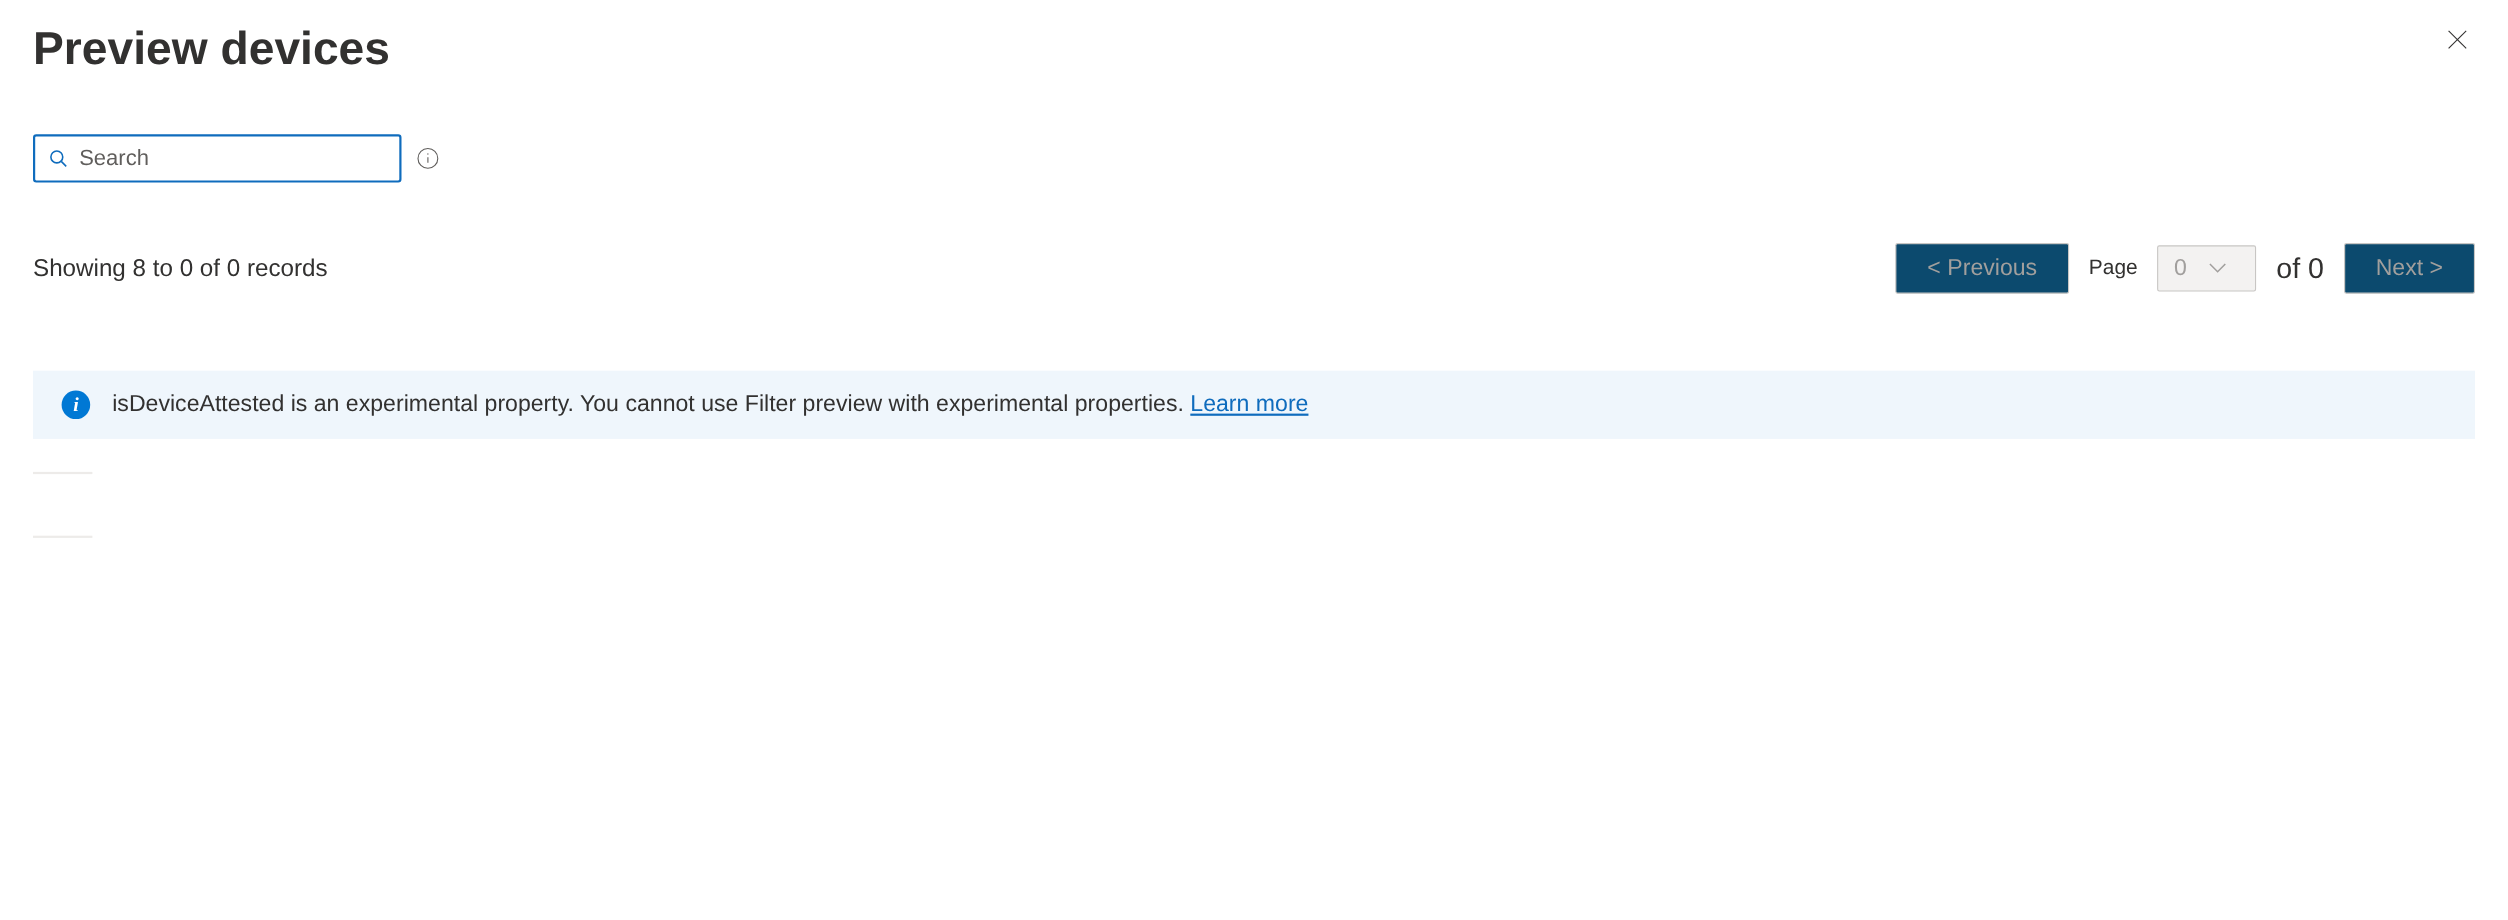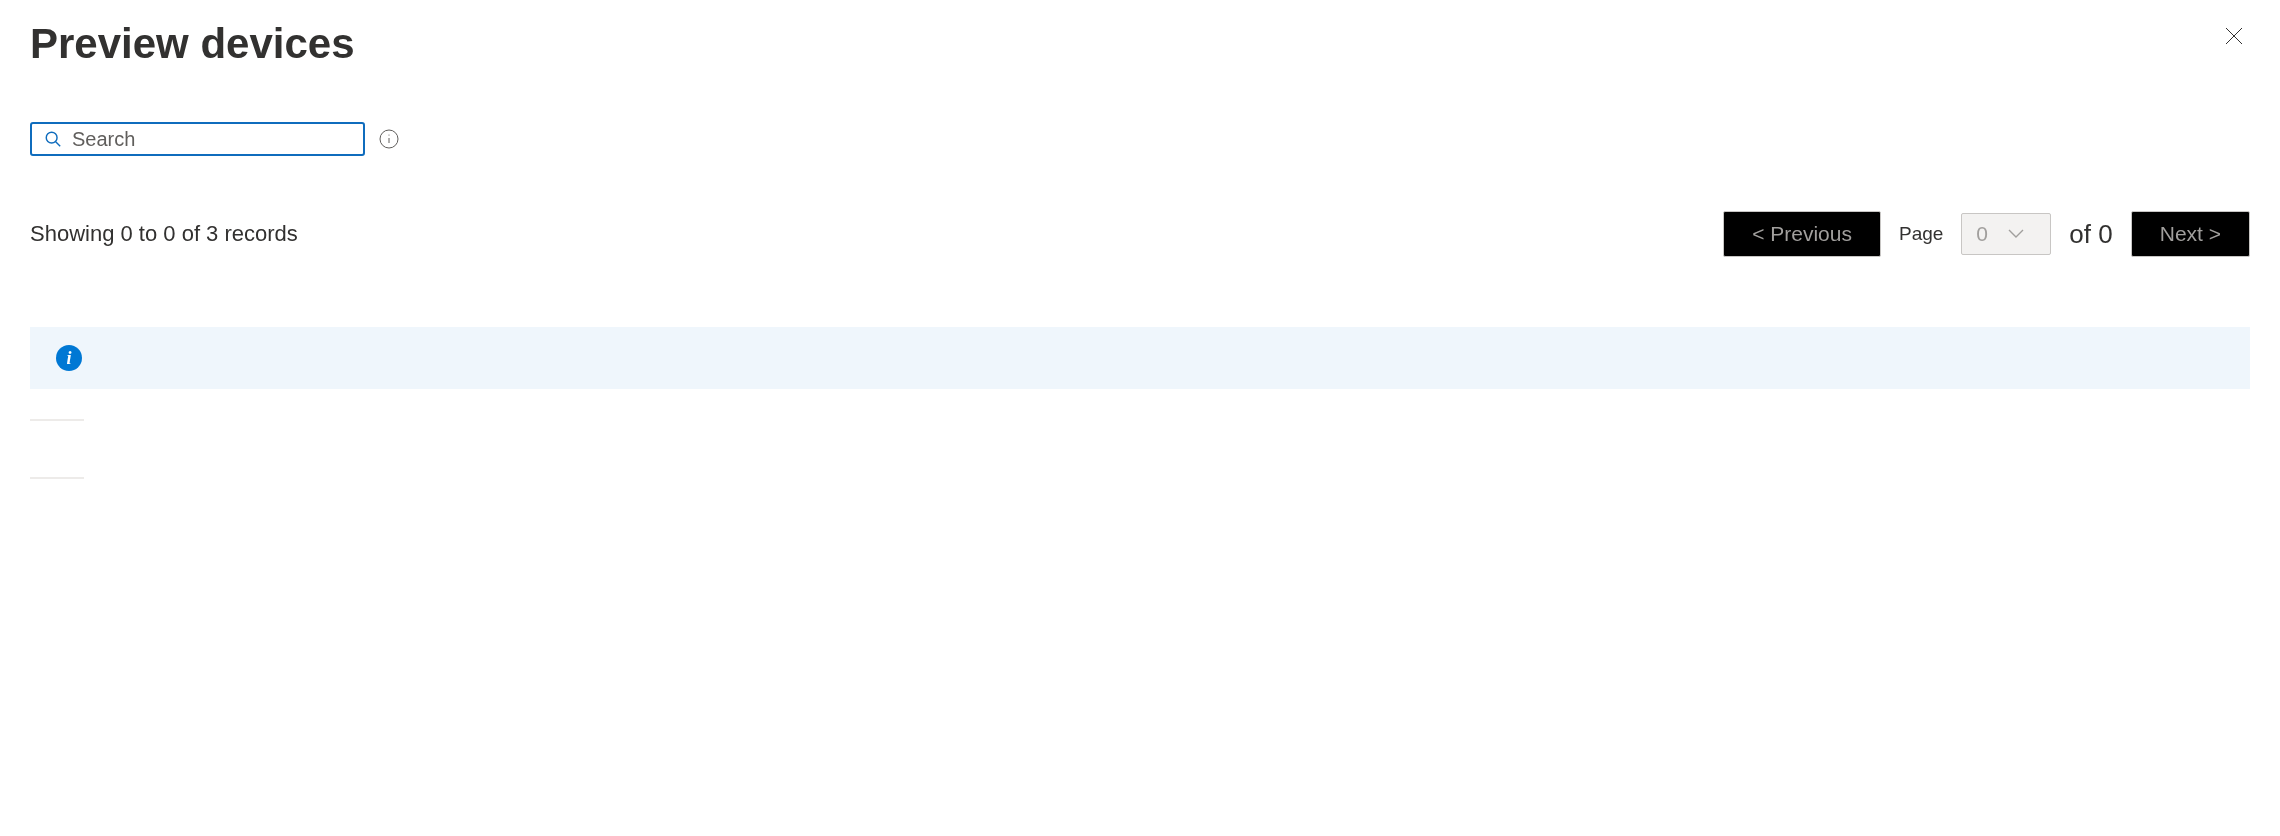--- a/index.html
+++ b/index.html
@@ -43,21 +43,21 @@
       align-items: center;
       gap: 14px;
       margin-bottom: 55px;
     }
     .search-box {
       display: flex;
       align-items: center;
       border: 2px solid #0f6cbd;
       border-radius: 3px;
       width: 335px;
-      height: 34px;
+      height: 44px;
       padding: 0 12px;
       background: #ffffff;
     }
     .search-icon {
       display: flex;
       margin-right: 10px;
     }
     .search-icon svg {
       width: 18px;
       height: 18px;
@@ -97,21 +97,21 @@
     .records-text {
       font-size: 22px;
       color: #323130;
     }
     .pagination {
       display: flex;
       align-items: center;
       gap: 18px;
     }
     .page-btn {
-      background: #000000;
+      background: #0c4a6e;
       border: 1px solid #c8c6c4;
       border-radius: 2px;
       padding: 10px 28px;
       font-size: 21px;
       color: #a19f9d;
       cursor: not-allowed;
       font-family: inherit;
     }
     .page-label {
       font-size: 19px;
@@ -213,35 +213,38 @@
   <span class="info-icon">
     <svg viewBox="0 0 20 20">
         <circle cx="10" cy="10" r="9"></circle>
         <line x1="10" y1="9" x2="10" y2="14"></line>
         <circle cx="10" cy="6" r="0.6" fill="#605e5c" stroke="none"></circle>
       </svg>
   </span>
 </div>
 
 <div class="records-row">
-  <div class="records-text">Showing 0 to 0 of 3 records</div>
+  <div class="records-text">Showing 8 to 0 of 0 records</div>
   <div class="pagination">
     <button class="page-btn" disabled="">&lt;  Previous</button>
     <span class="page-label">Page</span>
     <div class="page-select">
       <span class="page-select-val">0</span>
       <span>
         <svg viewBox="0 0 16 10">
             <polyline points="1,1 8,8 15,1"></polyline>
           </svg>
       </span>
     </div>
     <span class="of-text">of 0</span>
     <button class="page-btn" disabled="">Next  &gt;</button>
   </div>
 </div>
 
 <div class="callout">
   <div class="callout-icon">i</div>
+  <div class="callout-text">
+    <span>isDeviceAttested is an experimental property. You cannot use Filter preview with experimental properties. </span><a class="callout-link">Learn more</a>
+  </div>
 </div>
 
 <div class="stub"></div>
 <div class="stub"></div>
 
 </body></html>

